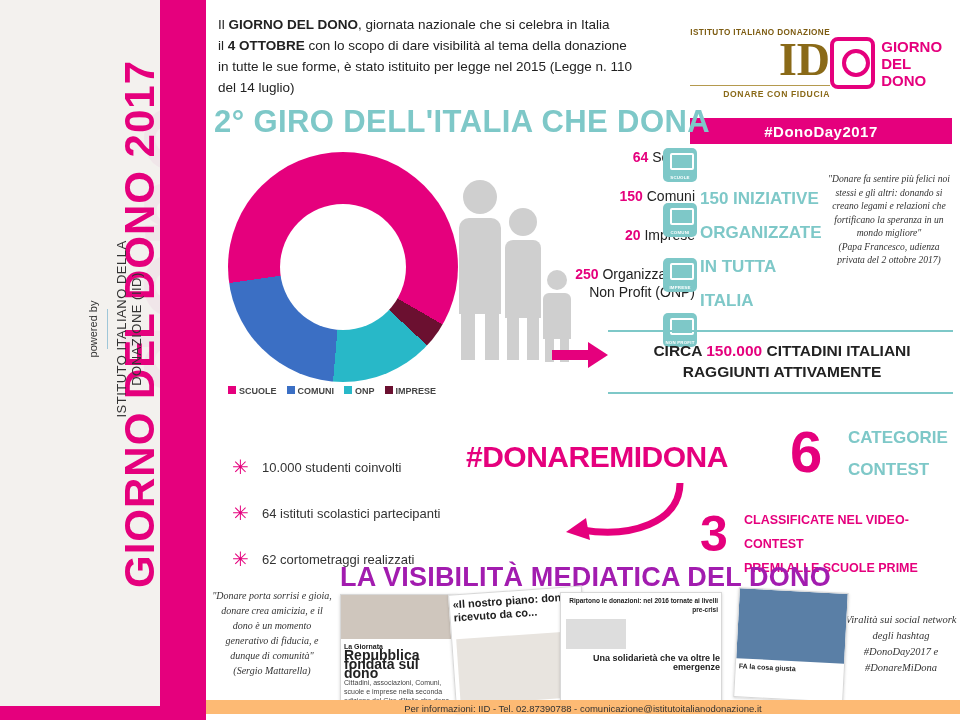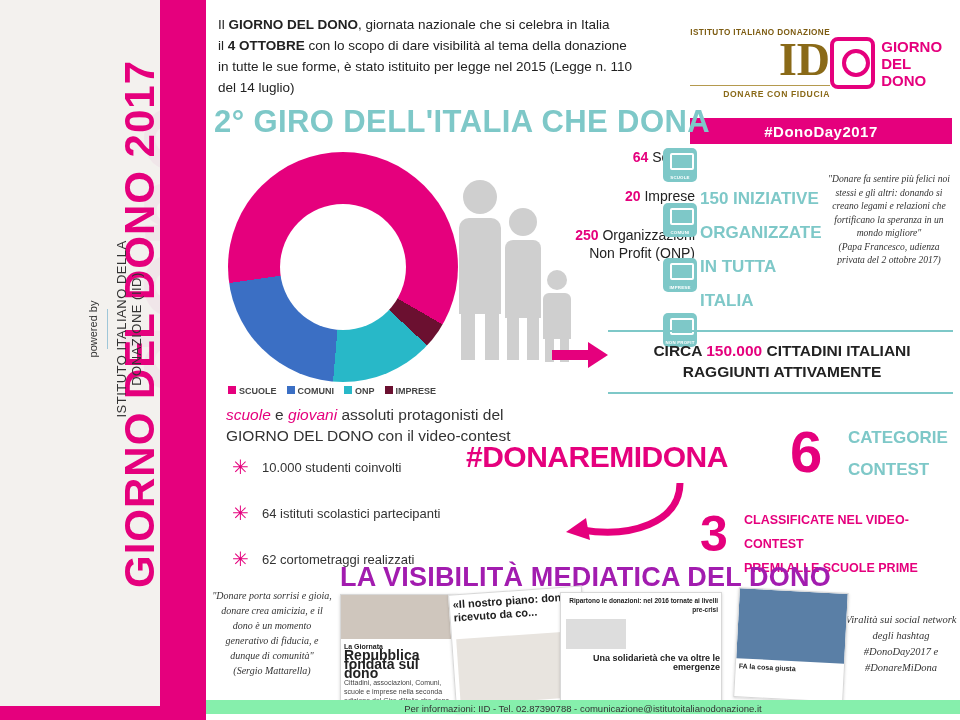--- a/index.html
+++ b/index.html
@@ -117,21 +117,21 @@
   .mattarella{position:absolute;left:212px;top:588px;width:120px;font-family:"Liberation Serif",serif;font-style:italic;
     font-size:10px;line-height:15px;color:#333;text-align:center;}
   .virality{position:absolute;left:845px;top:612px;width:112px;font-family:"Liberation Serif",serif;font-style:italic;
     font-size:10.5px;line-height:16px;color:#333;text-align:center;}
 
   
   .clip{position:absolute;background:#fff;border:1px solid #d8d8d8;box-shadow:0 1px 3px rgba(0,0,0,.18);overflow:hidden;}
   .clip .ct{font-size:7px;line-height:9px;color:#444;padding:3px;}
   .clip .hd{font-weight:bold;color:#222;}
 
-  .footer{position:absolute;left:206px;top:700px;width:754px;text-align:center;font-size:9.5px;color:#333;background:#86efac;padding-top:3px;}
+  .footer{position:absolute;left:206px;top:700px;width:754px;text-align:center;font-size:9.5px;color:#333;background:#fdba74;padding-top:3px;}
 
   .bottom-pink{position:absolute;left:0;top:706px;width:206px;height:14px;background:#e5007d;}
 </style>
 </head>
 <body>
 
 <div class="root">
 
   <div class="left-band">
     <div class="ghost">Solidale</div>
@@ -192,20 +192,21 @@
     <div class="person" style="left:72px;top:155px;width:12px;height:45px;"></div>
 
     <div class="person p-head" style="left:92px;top:110px;width:20px;height:20px;"></div>
     <div class="person" style="left:88px;top:133px;width:28px;height:46px;border-radius:6px 6px 0 0;"></div>
     <div class="person" style="left:90px;top:176px;width:9px;height:26px;"></div>
     <div class="person" style="left:105px;top:176px;width:9px;height:26px;"></div>
   </div>
 
   <div class="stats">
     <div class="row"><span class="num">64</span> <span>Scuole</span></div>
+    <div class="row"><span class="num">150</span> <span>Comuni</span></div>
     <div class="row"><span class="num">20</span> <span>Imprese</span></div>
     <div class="row"><span class="num">250</span> <span>Organizzazioni</span><br><span>Non Profit (ONP)</span></div>
   </div>
   <div class="icoCol">
     <div class="ico">
         <div class="g"></div>
         <div class="lbl">SCUOLE</div>
       </div>
     <div class="ico">
         <div class="g"></div>
@@ -236,24 +237,20 @@
       <div class="shaft"></div>
       <div class="head"></div>
     </div>
   <div class="divline"></div>
   <div class="circa">
     <span>CIRCA </span><span class="hl">150.000</span><span> CITTADINI ITALIANI</span><br>
     <span>RAGGIUNTI ATTIVAMENTE</span>
   </div>
   <div class="divline2"></div>
 
-  <div class="scuole-lead">
-    <span class="it">scuole</span><span> e </span><span class="it">giovani</span><span> assoluti protagonisti del</span><br>
-    <span>GIORNO DEL DONO con il video-contest</span>
-  </div>
   <div class="bullets">
     <div class="b">
         <span class="star">✳</span>
         <span>10.000 studenti coinvolti</span>
       </div>
     <div class="b">
         <span class="star">✳</span>
         <span>64 istituti scolastici partecipanti</span>
       </div>
     <div class="b">

